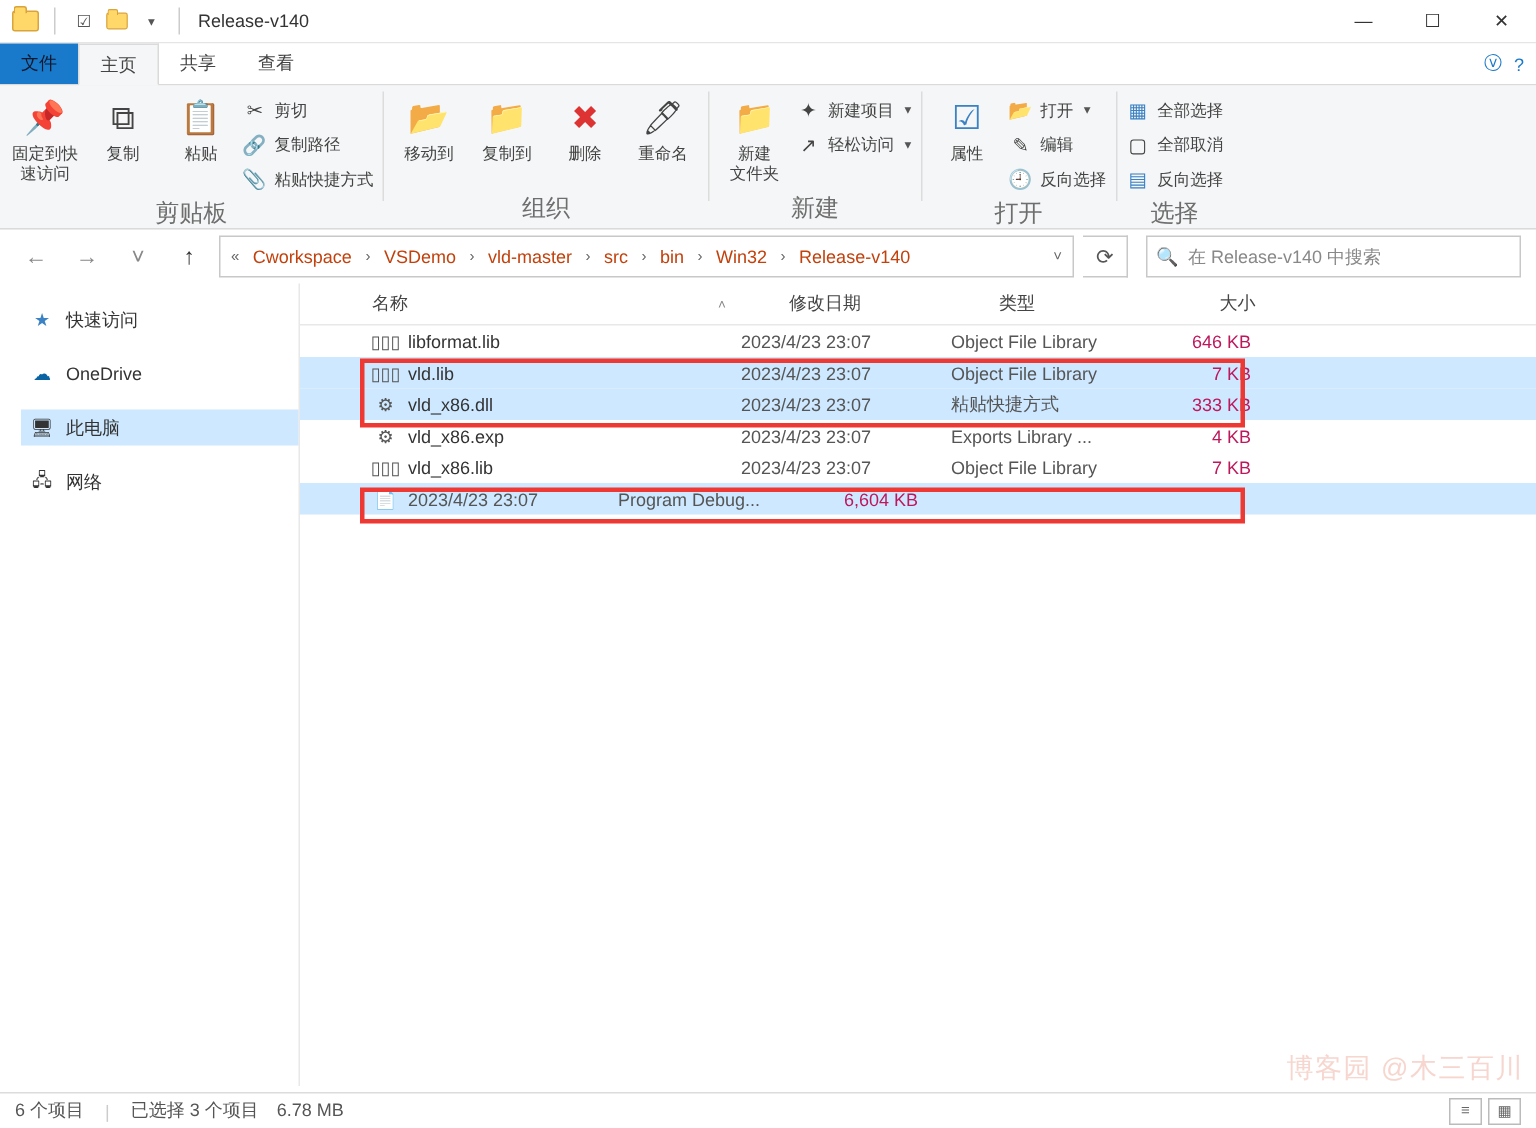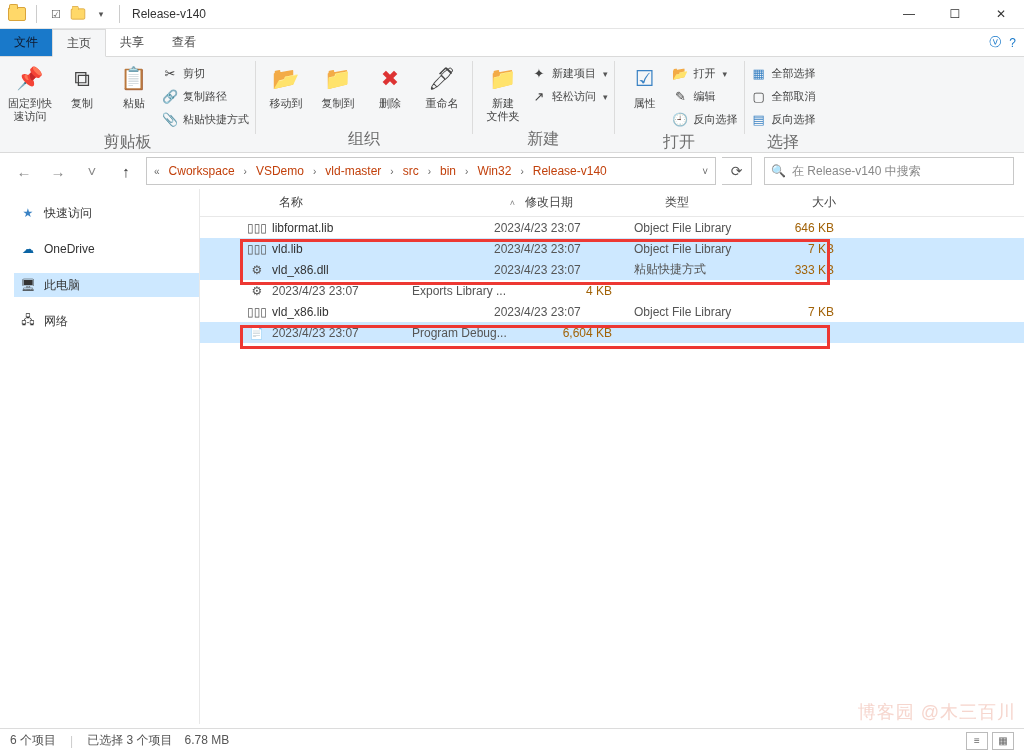--- a/index.html
+++ b/index.html
@@ -50,33 +50,33 @@
   .body { display: flex; height: 535px; }
   .sidebar { width: 200px; padding: 12px 0 0 14px; border-right: 1px solid #e8e8e8; }
   .side-item { display: flex; align-items: center; gap: 8px; height: 24px; color: #333; font-size: 12px; cursor: pointer; padding-left: 6px; }
   .side-item.sel { background: #cde8ff; }
   .side-ic { width: 16px; height: 16px; display: inline-flex; align-items: center; justify-content: center; }
   .side-gap { height: 12px; }
 
   .content { flex: 1; display: flex; flex-direction: column; }
   .col-headers { height: 28px; display: flex; align-items: center; border-bottom: 1px solid #e8e8e8; color: #444; font-size: 12px; padding-left: 48px; }
   .col-headers .col { padding-right: 10px; }
-  .col-name { width: 246px; display:flex; align-items:center; gap:6px;margin-left:31px; }
-  .col-date { width: 140px; }
+  .col-name { width: 246px; display:flex; align-items:center; gap:6px; }
+  .col-date { width: 140px; margin-left: 32px; }
   .col-type { width: 128px; }
   .col-size { width: 72px; text-align: center; }
 
   .files { flex: 1; position: relative; }
   .file-row { height: 21px; display: flex; align-items: center; padding-left: 48px; font-size: 12px; color: #333; }
   .file-row.sel { background: #cde8ff; }
   .file-row .ic3 { width: 18px; height: 16px; display: inline-flex; align-items: center; justify-content: center; margin-right: 6px; color: #555; font-size: 12px; }
   .file-row .fname { width: 222px; white-space: nowrap; overflow: hidden; text-overflow: ellipsis; }
   .file-row .fdate { width: 140px; color: #555; }
   .file-row .ftype { width: 128px; color: #555; white-space: nowrap; overflow: hidden; text-overflow: ellipsis; }
-  .file-row .fsize { width: 72px; color: #a16207; text-align: right; }
+  .file-row .fsize { width: 72px; color: #be185d; text-align: right; }
 
   .redbox { position: absolute; border: 3px solid #ed3833; pointer-events: none; }
 
   
   .statusbar { position: absolute; bottom: 0; left: 0; right: 0; height: 24px; border-top: 1px solid #dcdcdc; background: #fff; display: flex; align-items: center; padding: 0 10px; gap: 14px; color: #555; font-size: 12px; }
   .statusbar .view-icons { margin-left: auto; display:flex; gap:4px; }
   .statusbar .vi { width:22px; height:18px; border:1px solid #bbb; display:flex; align-items:center; justify-content:center; font-size:10px; color:#666; }
 
   
   .watermark { position: absolute; right: 8px; bottom: 28px; color: #f6d6ce; font-size: 18px; letter-spacing: 1px; pointer-events:none; }
@@ -334,20 +334,21 @@
         </div>
         <div class="file-row sel">
           <span class="ic3">⚙</span>
           <span class="fname">vld_x86.dll</span>
           <span class="fdate">2023/4/23 23:07</span>
           <span class="ftype">粘贴快捷方式</span>
           <span class="fsize">333 KB</span>
         </div>
         <div class="file-row">
           <span class="ic3">⚙</span>
+          <span class="fname">vld_x86.exp</span>
           <span class="fdate">2023/4/23 23:07</span>
           <span class="ftype">Exports Library ...</span>
           <span class="fsize">4 KB</span>
         </div>
         <div class="file-row">
           <span class="ic3">▯▯▯</span>
           <span class="fname">vld_x86.lib</span>
           <span class="fdate">2023/4/23 23:07</span>
           <span class="ftype">Object File Library</span>
           <span class="fsize">7 KB</span>

